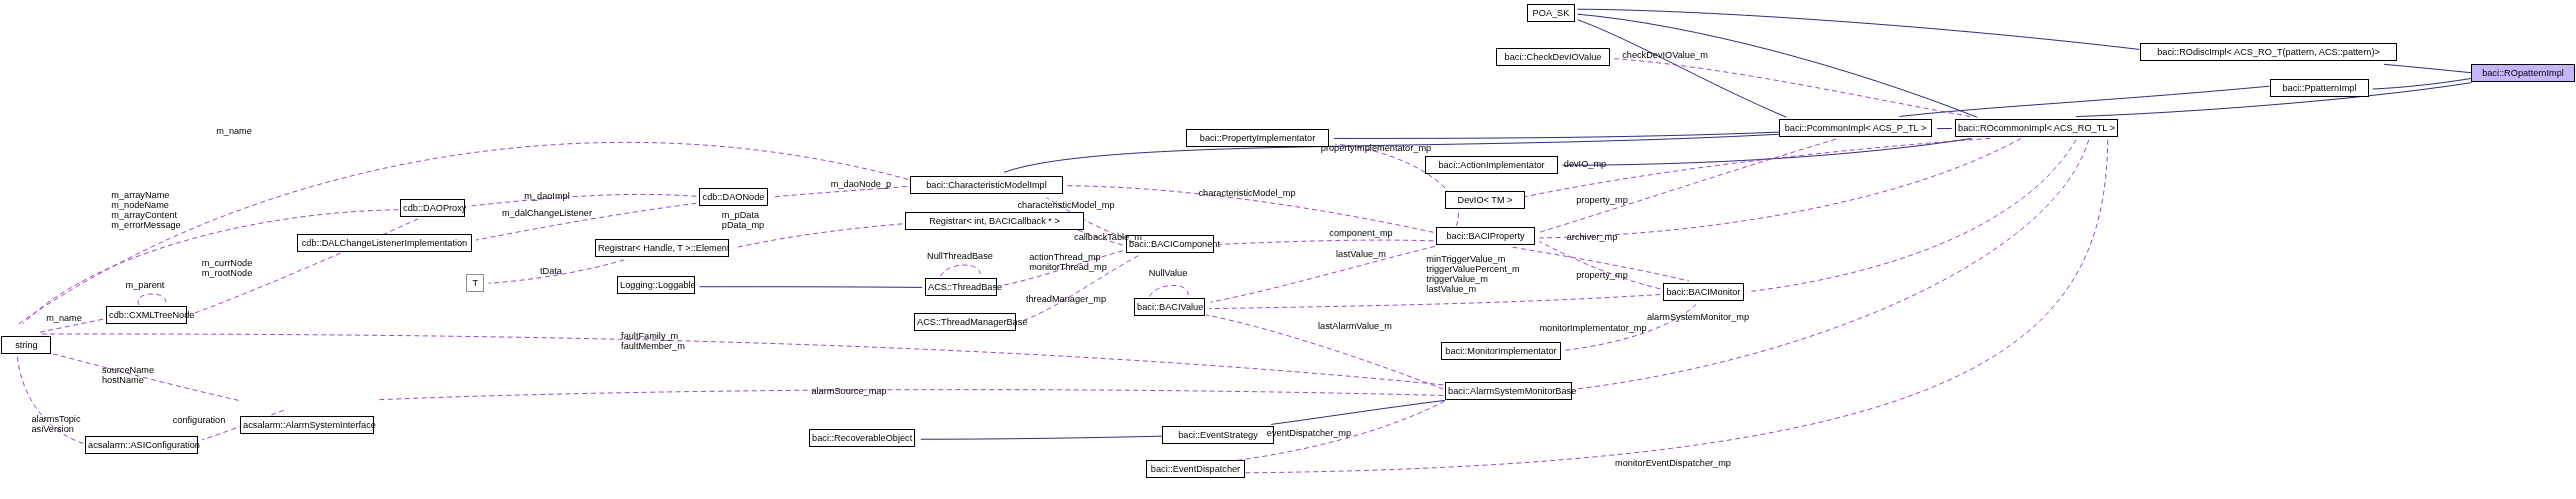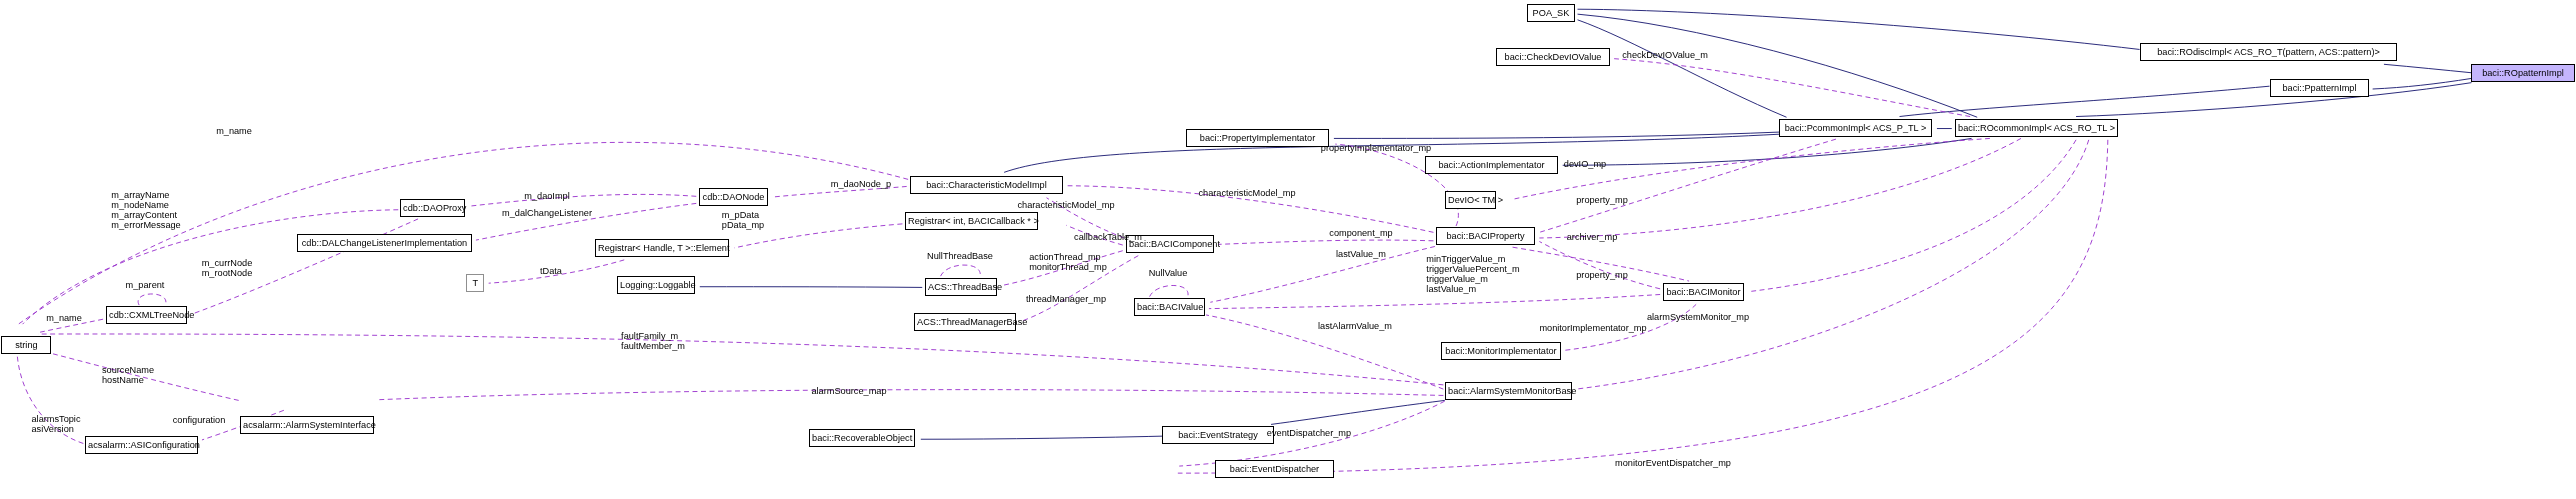--- a/index.html
+++ b/index.html
@@ -89,44 +89,44 @@
 
   <div class="node" style="left:1527px;top:3.5px;width:48px">POA_SK</div>
   <div class="node" style="left:1496px;top:48px;width:114px">baci::CheckDevIOValue</div>
   <div class="node" style="left:2140px;top:43px;width:257px">baci::ROdiscImpl&lt; ACS_RO_T(pattern, ACS::pattern)&gt;</div>
   <div class="node" style="left:2270px;top:79px;width:99px">baci::PpatternImpl</div>
   <div class="node hl" style="left:2471px;top:64px;width:104px">baci::ROpatternImpl</div>
   <div class="node" style="left:1779px;top:119px;width:153px">baci::PcommonImpl&lt; ACS_P_TL &gt;</div>
   <div class="node" style="left:1955px;top:119px;width:163px">baci::ROcommonImpl&lt; ACS_RO_TL &gt;</div>
   <div class="node" style="left:1186px;top:129px;width:143px">baci::PropertyImplementator</div>
   <div class="node" style="left:1425px;top:156px;width:133px">baci::ActionImplementator</div>
-  <div class="node" style="left:1445px;top:191px;width:51px">DevIO&lt; TM &gt;</div>
+  <div class="node" style="left:1445px;top:191px;width:80px">DevIO&lt; TM &gt;</div>
   <div class="node" style="left:1436px;top:227px;width:99px">baci::BACIProperty</div>
   <div class="node" style="left:910px;top:176px;width:153px">baci::CharacteristicModelImpl</div>
-  <div class="node" style="left:905px;top:212px;width:133px">Registrar&lt; int, BACICallback * &gt;</div>
+  <div class="node" style="left:905px;top:212px;width:179px">Registrar&lt; int, BACICallback * &gt;</div>
   <div class="node" style="left:699px;top:188px;width:69px">cdb::DAONode</div>
   <div class="node" style="left:400px;top:199px;width:65px">cdb::DAOProxy</div>
   <div class="node" style="left:297px;top:234px;width:175px">cdb::DALChangeListenerImplementation</div>
   <div class="node tparam" style="left:466px;top:274px;width:18.4px">T</div>
   <div class="node" style="left:106px;top:306px;width:81px">cdb::CXMLTreeNode</div>
   <div class="node" style="left:1.4px;top:336px;width:50px">string</div>
   <div class="node" style="left:595px;top:239px;width:134px">Registrar&lt; Handle, T &gt;::Element</div>
   <div class="node" style="left:617px;top:276px;width:78px">Logging::Loggable</div>
   <div class="node" style="left:925px;top:278px;width:72px">ACS::ThreadBase</div>
   <div class="node" style="left:914px;top:313px;width:102px">ACS::ThreadManagerBase</div>
   <div class="node" style="left:1126px;top:235px;width:88px">baci::BACIComponent</div>
   <div class="node" style="left:1134px;top:298px;width:71px">baci::BACIValue</div>
   <div class="node" style="left:1663px;top:283px;width:81px">baci::BACIMonitor</div>
   <div class="node" style="left:1441px;top:342px;width:120px">baci::MonitorImplementator</div>
   <div class="node" style="left:1445px;top:382px;width:127px">baci::AlarmSystemMonitorBase</div>
   <div class="node" style="left:240px;top:416px;width:134px">acsalarm::AlarmSystemInterface</div>
   <div class="node" style="left:85px;top:436px;width:113px">acsalarm::ASIConfiguration</div>
   <div class="node" style="left:809px;top:429px;width:106px">baci::RecoverableObject</div>
   <div class="node" style="left:1162px;top:426px;width:112px">baci::EventStrategy</div>
-  <div class="node" style="left:1215px;top:460px;width:119px">baci::EventDispatcher</div>
+  <div class="node" style="left:1146px;top:460px;width:99px">baci::EventDispatcher</div>
 
   <div class="elabel" style="left:1665px;top:55px">checkDevIOValue_m</div>
   <div class="elabel" style="left:234px;top:131px">m_name</div>
   <div class="elabel" style="left:146px;top:210px">m_arrayName
 m_nodeName
 m_arrayContent
 m_errorMessage</div>
   <div class="elabel" style="left:227px;top:268px">m_currNode
 m_rootNode</div>
   <div class="elabel" style="left:145px;top:285px">m_parent</div>

